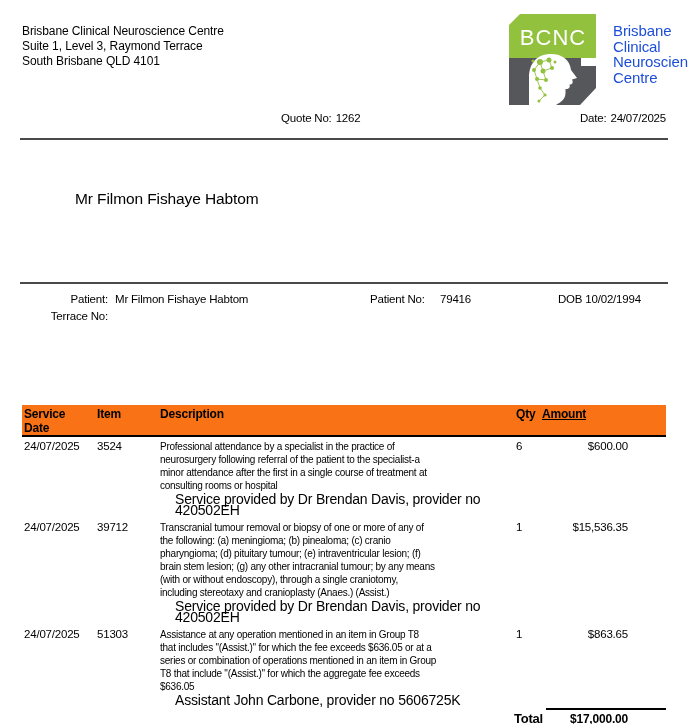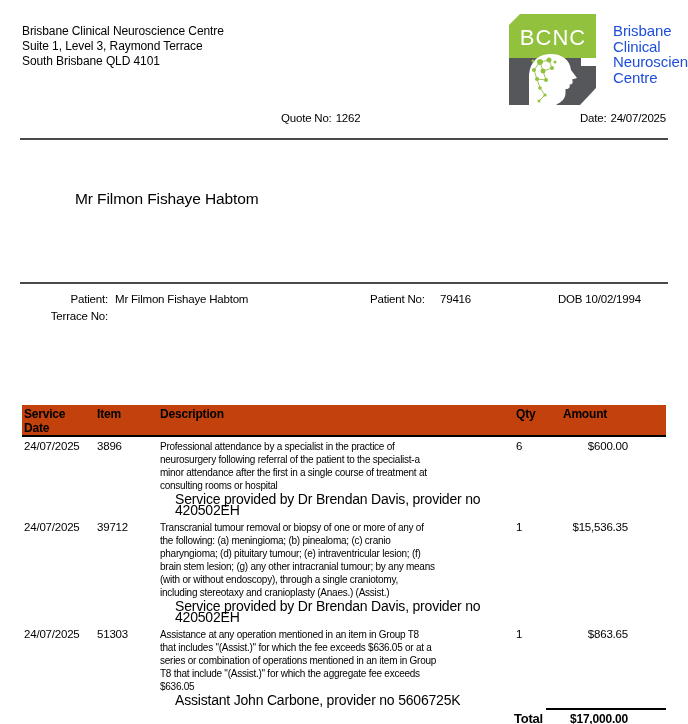--- a/index.html
+++ b/index.html
@@ -37,28 +37,28 @@
   .pno-label{position:absolute;left:370px;top:0;}
   .pno-value{position:absolute;left:440px;top:0;}
   .dob{position:absolute;left:558px;top:0;}
   .dob .lbl{margin-right:3px;}
   .medicare{position:absolute;left:28px;top:17px;width:80px;text-align:right;}
   
   .title{position:absolute;top:351px;left:0;width:100%;text-align:center;font-size:21px;font-weight:bold;letter-spacing:-0.2px;}
   
   .table{position:absolute;left:22px;top:405px;width:644px;}
   .thead{
-    position:relative;height:32px;background:#c2410c;border-bottom:2px solid #000;
+    position:relative;height:32px;background:#f97316;border-bottom:2px solid #000;
     font-size:12px;font-weight:bold;letter-spacing:-0.2px;box-sizing:border-box;padding-left:24px;
   }
   .h-date{position:absolute;left:2px;top:2px;width:62px;line-height:14px;}
   .h-item{position:absolute;left:75px;top:2px;}
   .h-desc{position:absolute;left:138px;top:2px;}
   .h-qty{position:absolute;left:494px;top:2px;}
-  .h-amt{position:absolute;left:520px;top:2px;width:86px;text-align:center;}
+  .h-amt{position:absolute;left:520px;top:2px;width:86px;text-align:left;text-decoration:underline;}
   .row{position:relative;padding-top:3px;margin-bottom:2px;font-size:11.5px;letter-spacing:-0.2px;}
   .c-date{position:absolute;left:2px;top:3px;}
   .c-item{position:absolute;left:75px;top:3px;}
   .c-qty{position:absolute;left:494px;top:3px;}
   .c-amt{position:absolute;left:520px;top:3px;width:86px;text-align:right;}
   .c-desc{margin-left:138px;width:372px;}
   .desc{font-size:10px;letter-spacing:-0.25px;line-height:13px;white-space:pre;}
   .provider{font-size:14px;letter-spacing:-0.2px;line-height:11px;margin:2px 0 0 15px;}
   
   .totals{margin-top:2px;font-size:12px;}
@@ -137,21 +137,21 @@
     <div class="thead">
       <span class="h-date">Service Date</span>
       <span class="h-item">Item</span>
       <span class="h-desc">Description</span>
       <span class="h-qty">Qty</span>
       <span class="h-amt">Amount</span>
     </div>
 
     <div class="row">
       <span class="c-date">24/07/2025</span>
-      <span class="c-item">3896</span>
+      <span class="c-item">3524</span>
       <div class="c-desc">
         <div class="desc">Professional attendance by a specialist in the practice of
 neurosurgery following referral of the patient to the specialist-a
 minor attendance after the first in a single course of treatment at
 consulting rooms or hospital</div>
         <div class="provider">Service provided by Dr Brendan Davis, provider no 420502EH</div>
       </div>
       <span class="c-qty">6</span>
       <span class="c-amt">$600.00</span>
     </div>

